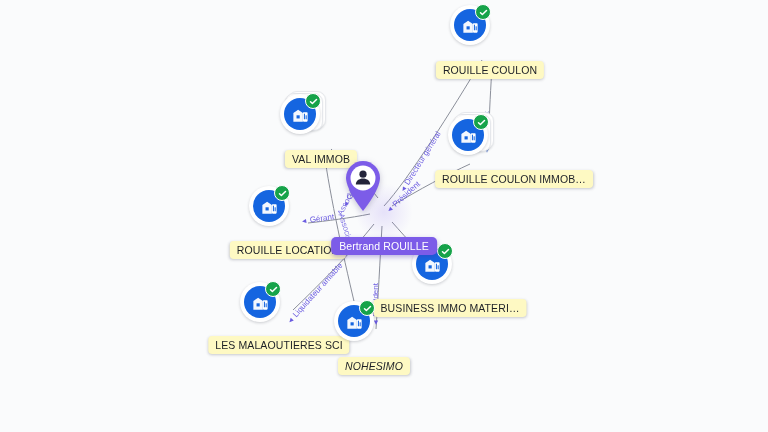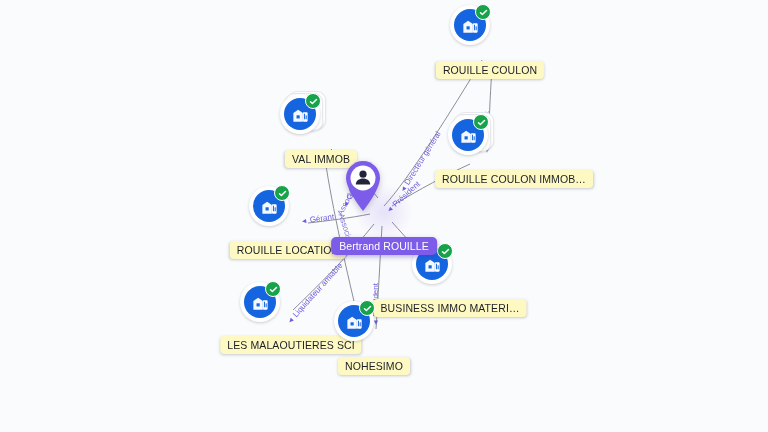--- a/index.html
+++ b/index.html
@@ -246,42 +246,42 @@
           <rect x="7" y="13" width="4" height="4" fill="#1565e0"></rect>
         </svg>
       </div>
       <div class="badge">
         <svg width="9" height="9" viewBox="0 0 24 24" fill="none" stroke="#ffffff" stroke-width="4" stroke-linecap="round" stroke-linejoin="round">
             <path d="M4 12.5l5 5L20 6.5"></path>
           </svg>
       </div>
     </div>
   </div>
-  <div class="label" style="left:279px;top:336px;margin-left:12px;">LES MALAOUTIERES SCI</div>
+  <div class="label" style="left:279px;top:336px;">LES MALAOUTIERES SCI</div>
 
   <div class="node" style="left:374px;top:341px;">
     <div class="node-icon-wrap">
       <div class="halo"></div>
       <div class="disc">
         <svg width="19" height="19" viewBox="0 0 24 24" fill="#ffffff">
           <path d="M3 21V10l6-4 6 4v11H3z" opacity=".95"></path>
           <rect x="15" y="9" width="6" height="12" rx="1"></rect>
           <rect x="16.3" y="11" width="1.3" height="7" fill="#1565e0"></rect>
           <rect x="18.5" y="13" width="1.3" height="5" fill="#1565e0"></rect>
           <rect x="7" y="13" width="4" height="4" fill="#1565e0"></rect>
         </svg>
       </div>
       <div class="badge">
         <svg width="9" height="9" viewBox="0 0 24 24" fill="none" stroke="#ffffff" stroke-width="4" stroke-linecap="round" stroke-linejoin="round">
             <path d="M4 12.5l5 5L20 6.5"></path>
           </svg>
       </div>
     </div>
   </div>
-  <div class="label" style="left:374px;top:357px;">NOHESIMO</div>
+  <div class="label" style="left:374px;top:357px;font-style:italic;">NOHESIMO</div>
 
   <div class="pin-wrap" style="left:384px;top:212px;">
     <div class="pin-glow"></div>
     <div class="pin">
       <svg width="42" height="52" viewBox="0 0 42 52">
         <path d="M21 1C11.6 1 4 8.6 4 18c0 12 17 33 17 33s17-21 17-33C38 8.6 30.4 1 21 1z" fill="#7c5ce8"></path>
         <circle cx="21" cy="18" r="12.5" fill="#ffffff"></circle>
         <circle cx="21" cy="14.2" r="3.6" fill="#23243a"></circle>
         <path d="M13.8 24.6c0-4 3.3-6.2 7.2-6.2s7.2 2.2 7.2 6.2z" fill="#23243a"></path>
       </svg>

